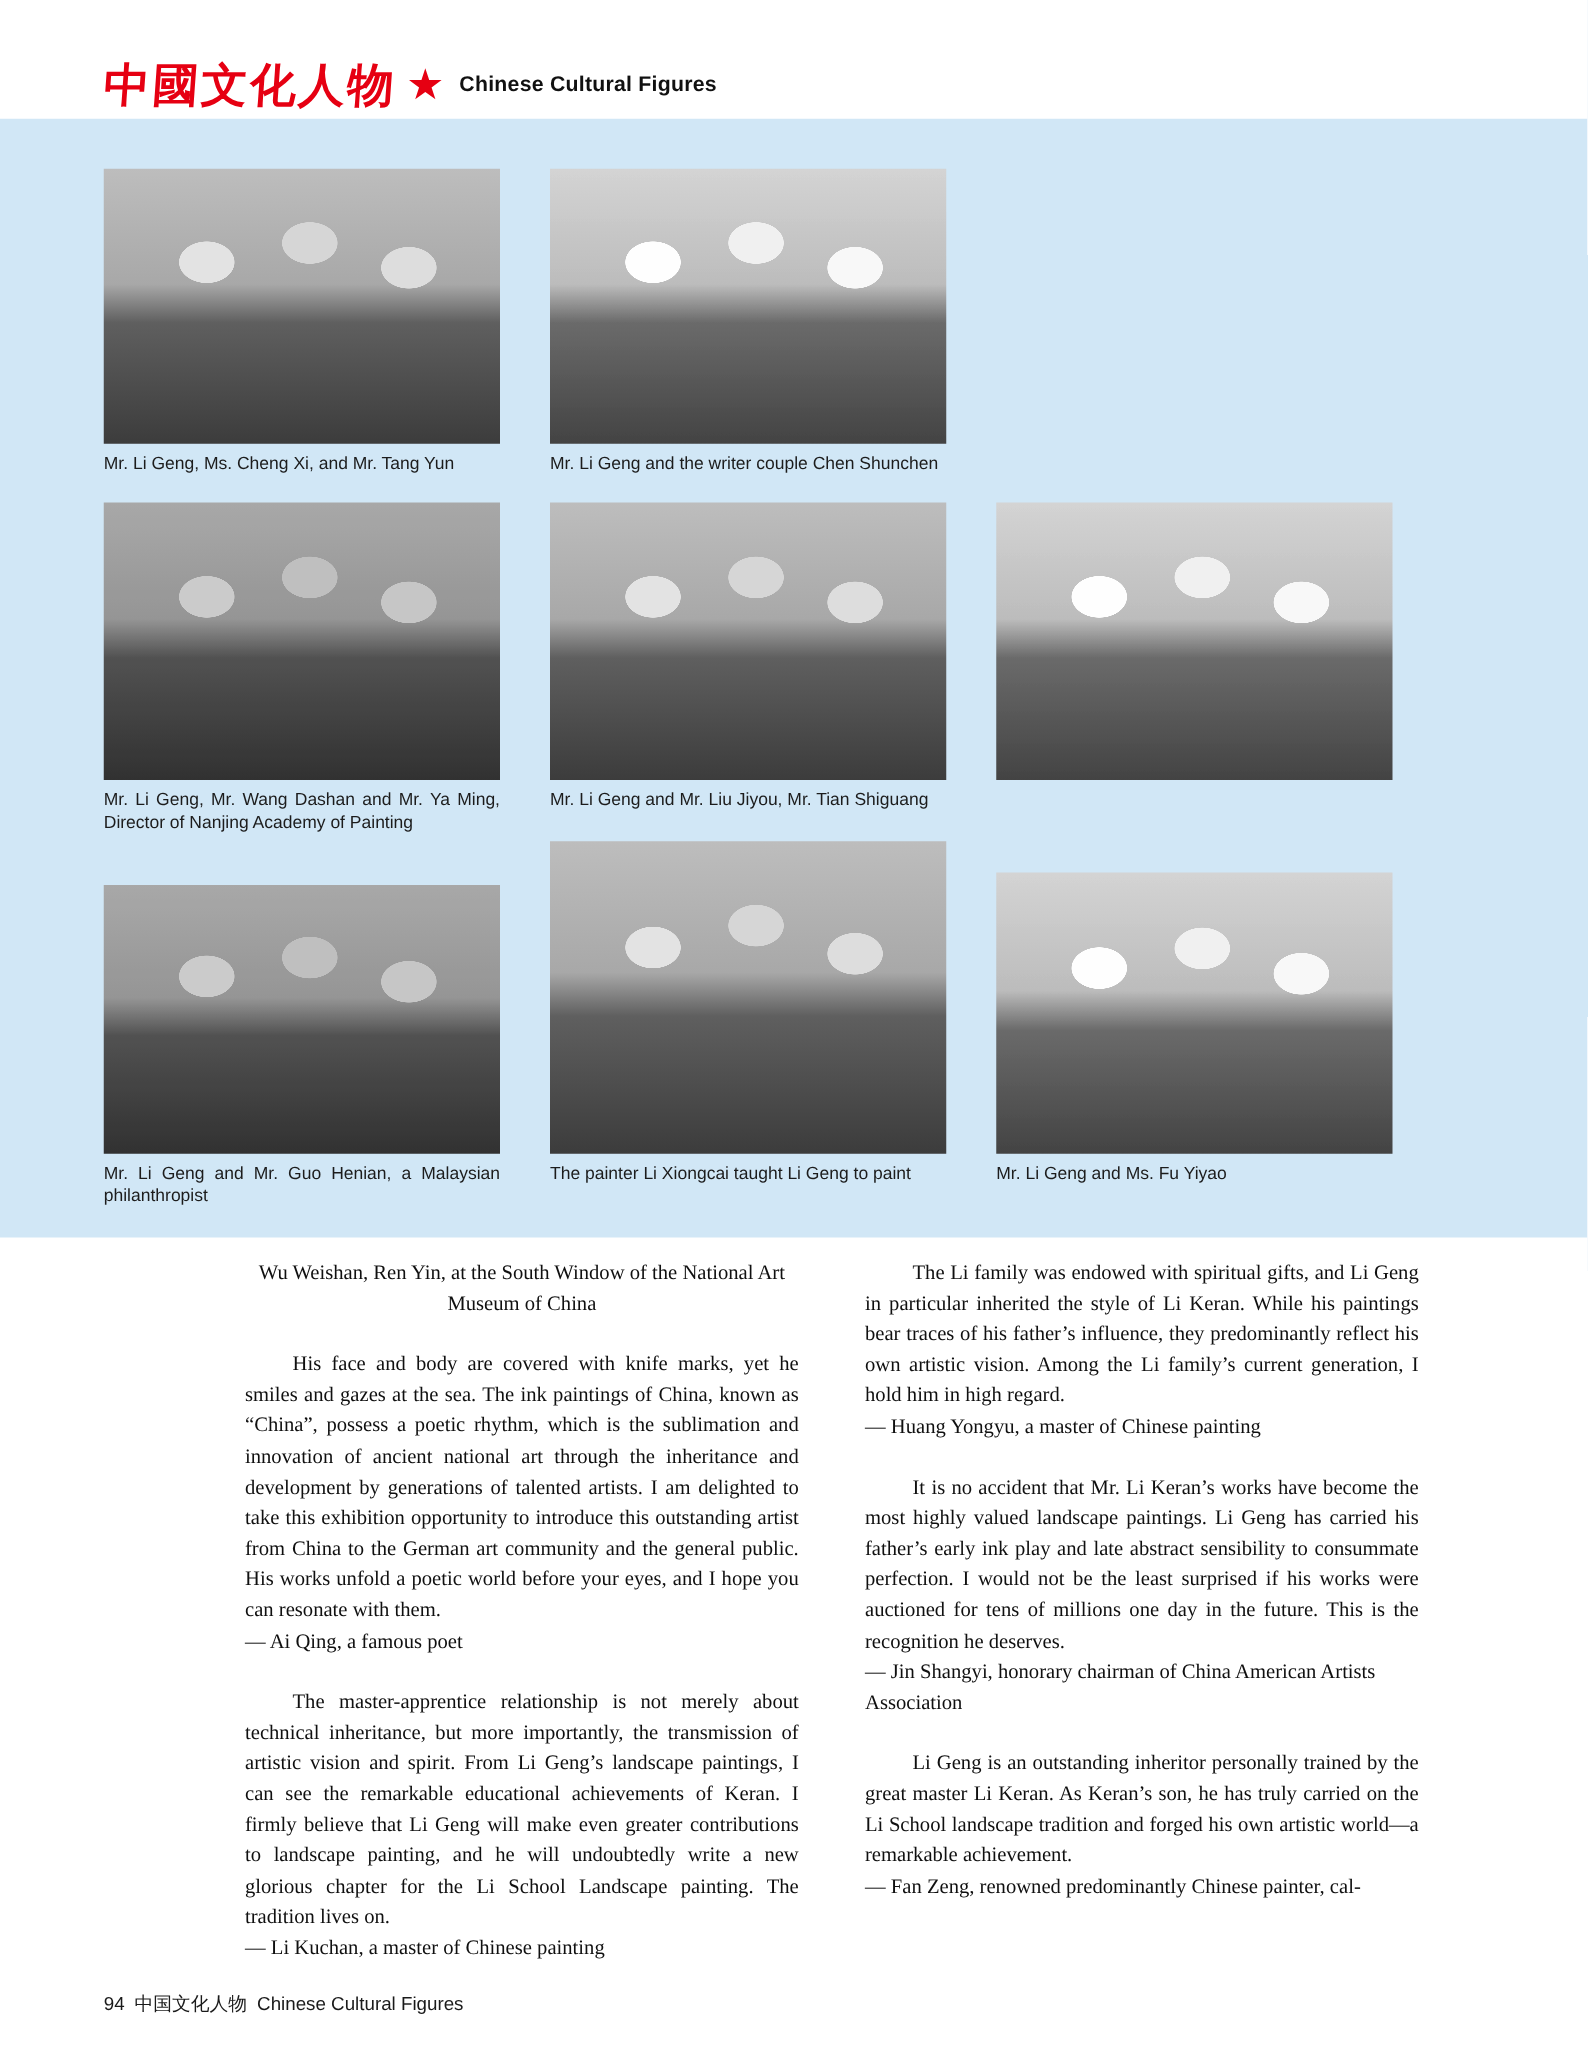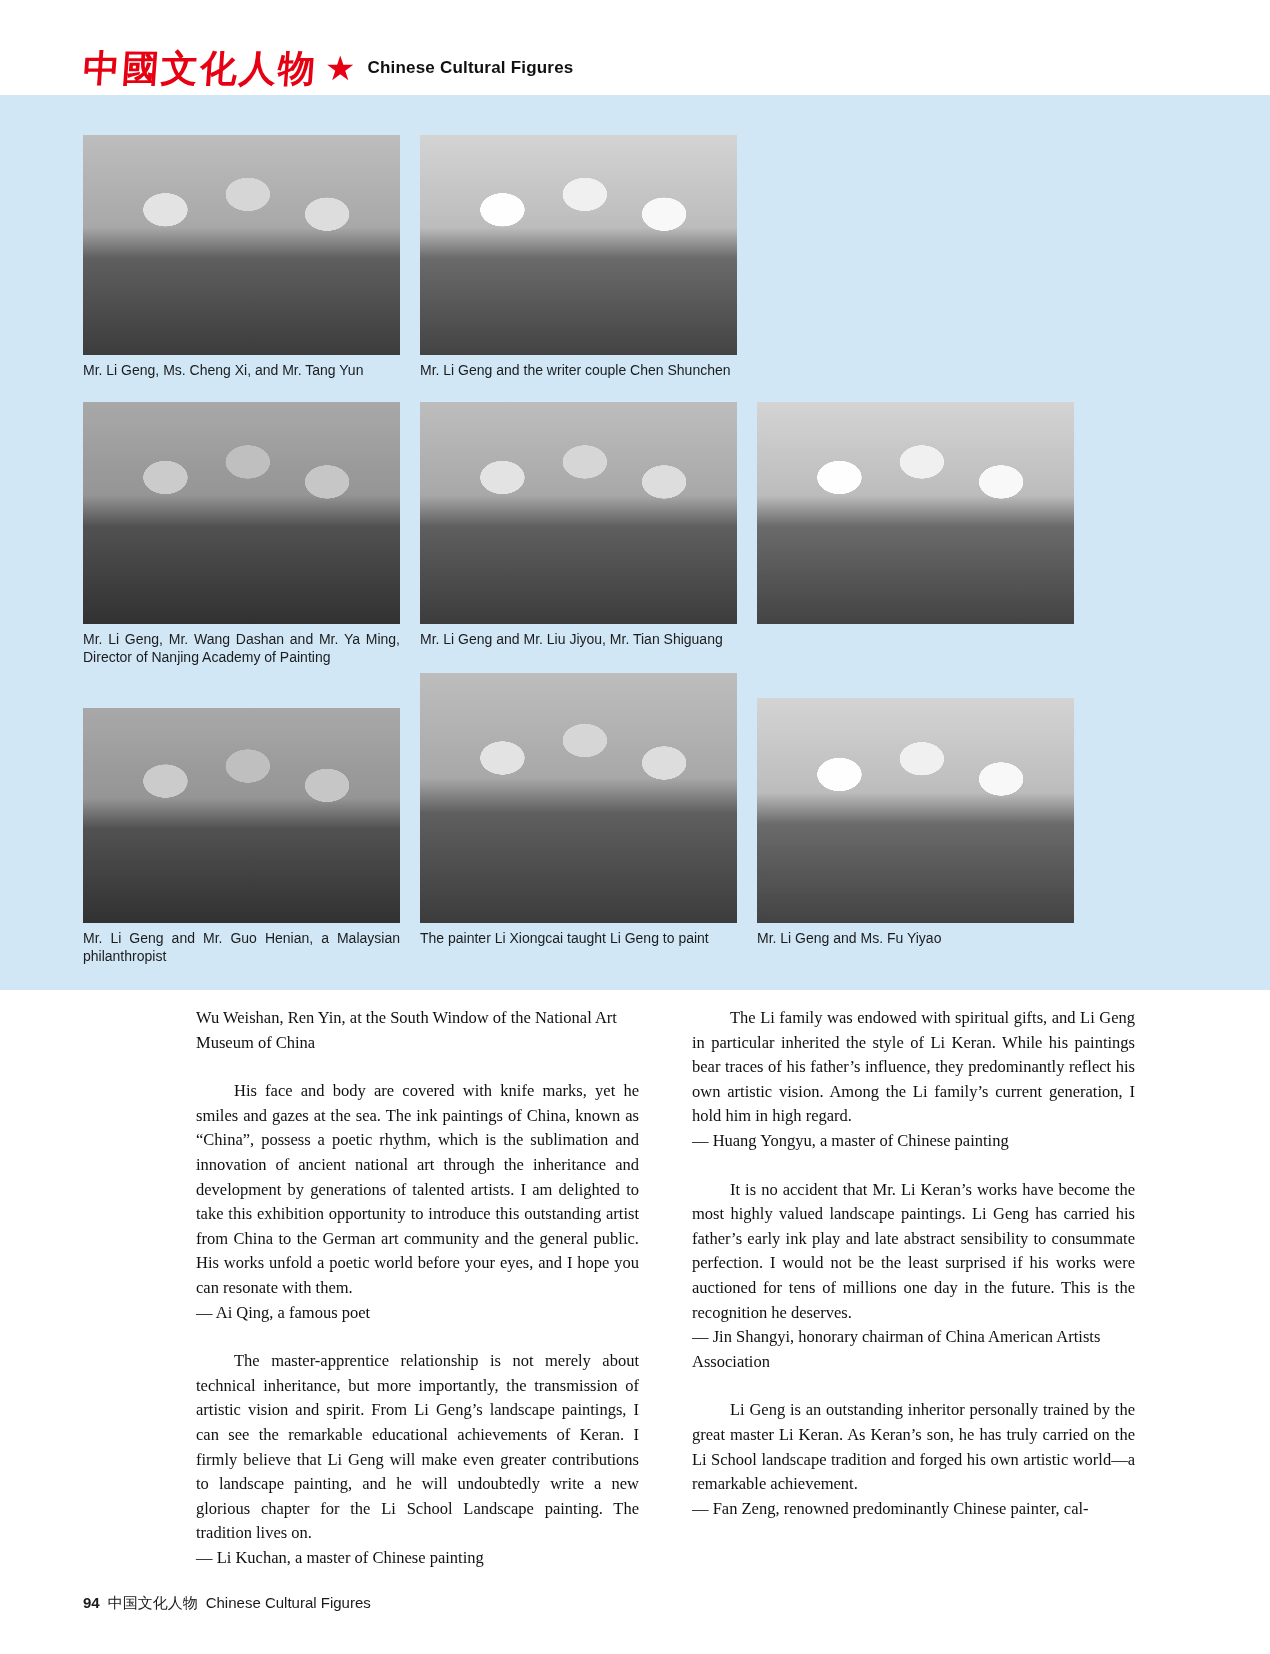--- a/index.html
+++ b/index.html
@@ -48,21 +48,21 @@
   .gallery {
     position: absolute;
     top: 95px;
     left: 0;
     width: 1270px;
     height: 895px;
     background: #d1e7f6;
     box-sizing: border-box;
     padding: 40px 0 0 83px;
   }
-  .g-row { display: flex; gap: 20px; }
+  .g-row { display: flex; gap: 40px; }
   .g-row.r1 { margin-bottom: 22px; }
   .g-row.r2 { margin-bottom: 6px; }
   .cell { width: 317px; display: flex; flex-direction: column; margin: 0; }
   .photo {
     width: 100%;
     background:
       radial-gradient(ellipse 40px 30px at 26% 34%, #e3e3e3 0 55%, rgba(0,0,0,0) 56%),
       radial-gradient(ellipse 40px 30px at 52% 27%, #d6d6d6 0 55%, rgba(0,0,0,0) 56%),
       radial-gradient(ellipse 40px 30px at 77% 36%, #dddddd 0 55%, rgba(0,0,0,0) 56%),
       linear-gradient(180deg, #bdbdbd 0%, #a8a8a8 42%, #5f5f5f 56%, #3c3c3c 100%);
@@ -93,36 +93,36 @@
     box-sizing: border-box;
     padding: 0 96px 0 196px;
     display: flex;
     gap: 53px;
     font-family: "Liberation Serif", "DejaVu Serif", serif;
     font-size: 16.5px;
     line-height: 24.6px;
     color: #101010;
   }
   .col { width: 443px; flex: 0 0 443px; }
-  .cont { margin: 0; text-align: left; }
+  .cont { margin: 0; text-align: center; }
   .para { margin: 24px 0 0 0; text-align: justify; text-indent: 38px; }
   .attr { margin: 0; text-align: left; }
 
   
   .footer {
     position: absolute;
     top: 1594px;
     left: 83px;
     font-size: 15px;
     color: #1a1a1a;
     display: flex;
     align-items: baseline;
     gap: 8px;
   }
-  .page-num { font-weight: bold; }
+  .page-num { font-weight: normal; }
 </style>
 </head>
 <body>
 
 <div class="page">
 
   <div class="header">
     <span class="logo-cn">中國文化人物</span>
     <span class="logo-star">★</span>
     <span class="logo-en">Chinese Cultural Figures</span>

